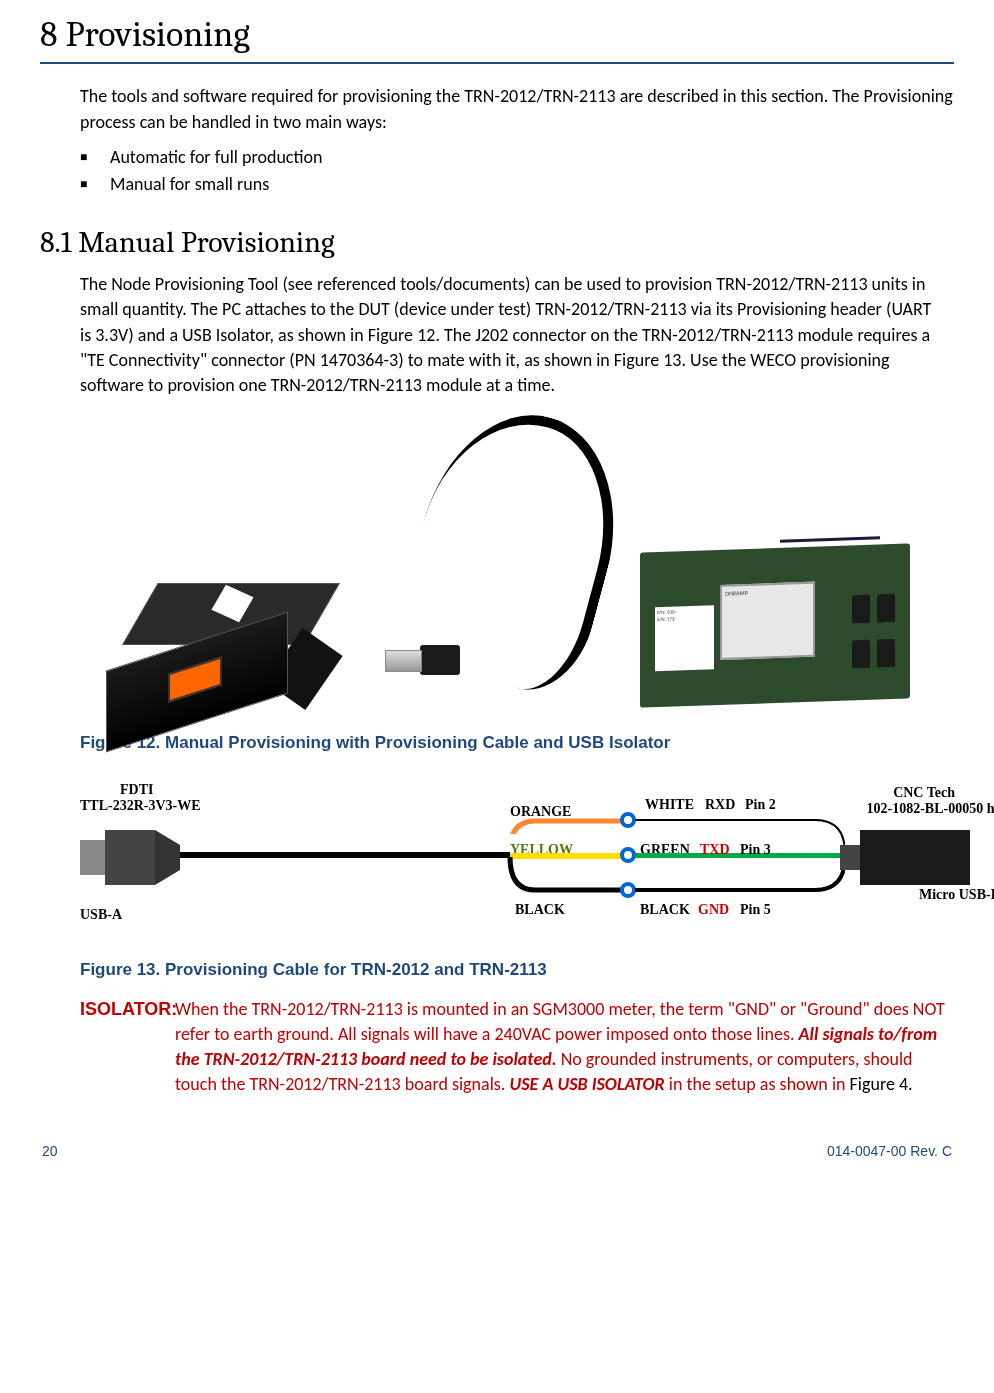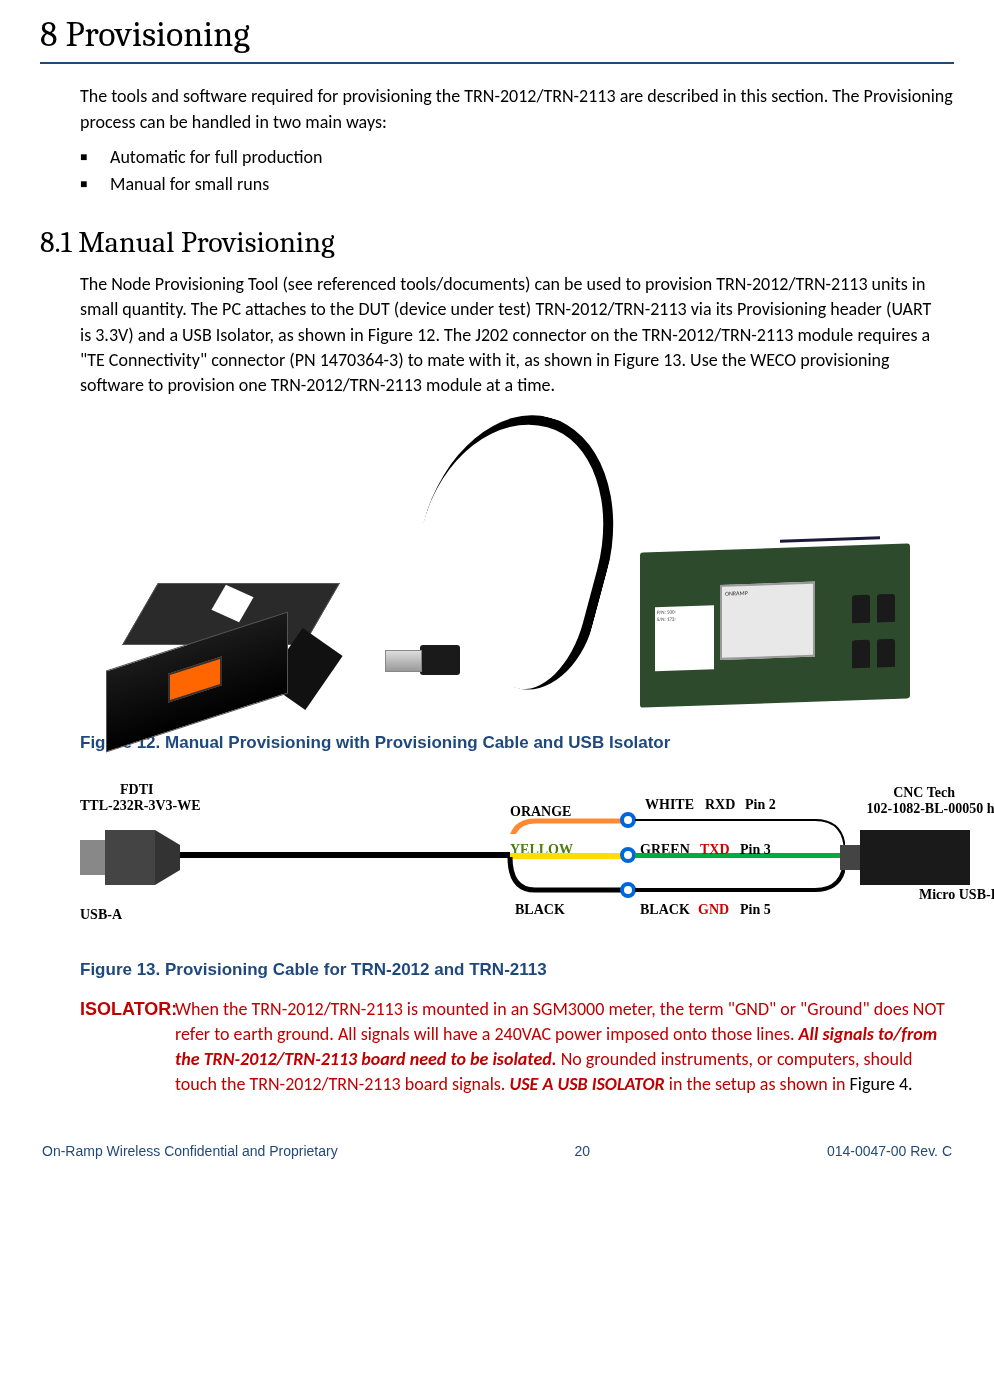--- a/index.html
+++ b/index.html
@@ -413,16 +413,15 @@
 <p class="figure-caption">Figure 13. Provisioning Cable for TRN-2012 and TRN-2113</p>
 
 <div class="caution-block">
   <div class="caution-label">ISOLATOR:</div>
   <div class="caution-text">
     <span>When the TRN-2012/TRN-2113 is mounted in an SGM3000 meter, the term "GND" or "Ground" does NOT refer to earth ground. All signals will have a 240VAC power imposed onto those lines. </span><b>All signals to/from the TRN-2012/TRN-2113 board need to be isolated.</b><span> No grounded instruments, or computers, should touch the TRN-2012/TRN-2113 board signals. </span><b>USE A USB ISOLATOR</b><span> in the setup as shown in </span><span class="dark-link">Figure 4</span><span class="dark-link">.</span>
   </div>
 </div>
 
 <div class="footer">
-  <span>On-Ramp Wireless Confidential and Proprietary</span>
   <span>20</span>
   <span>014-0047-00 Rev. C</span>
 </div>
 
 </body></html>

